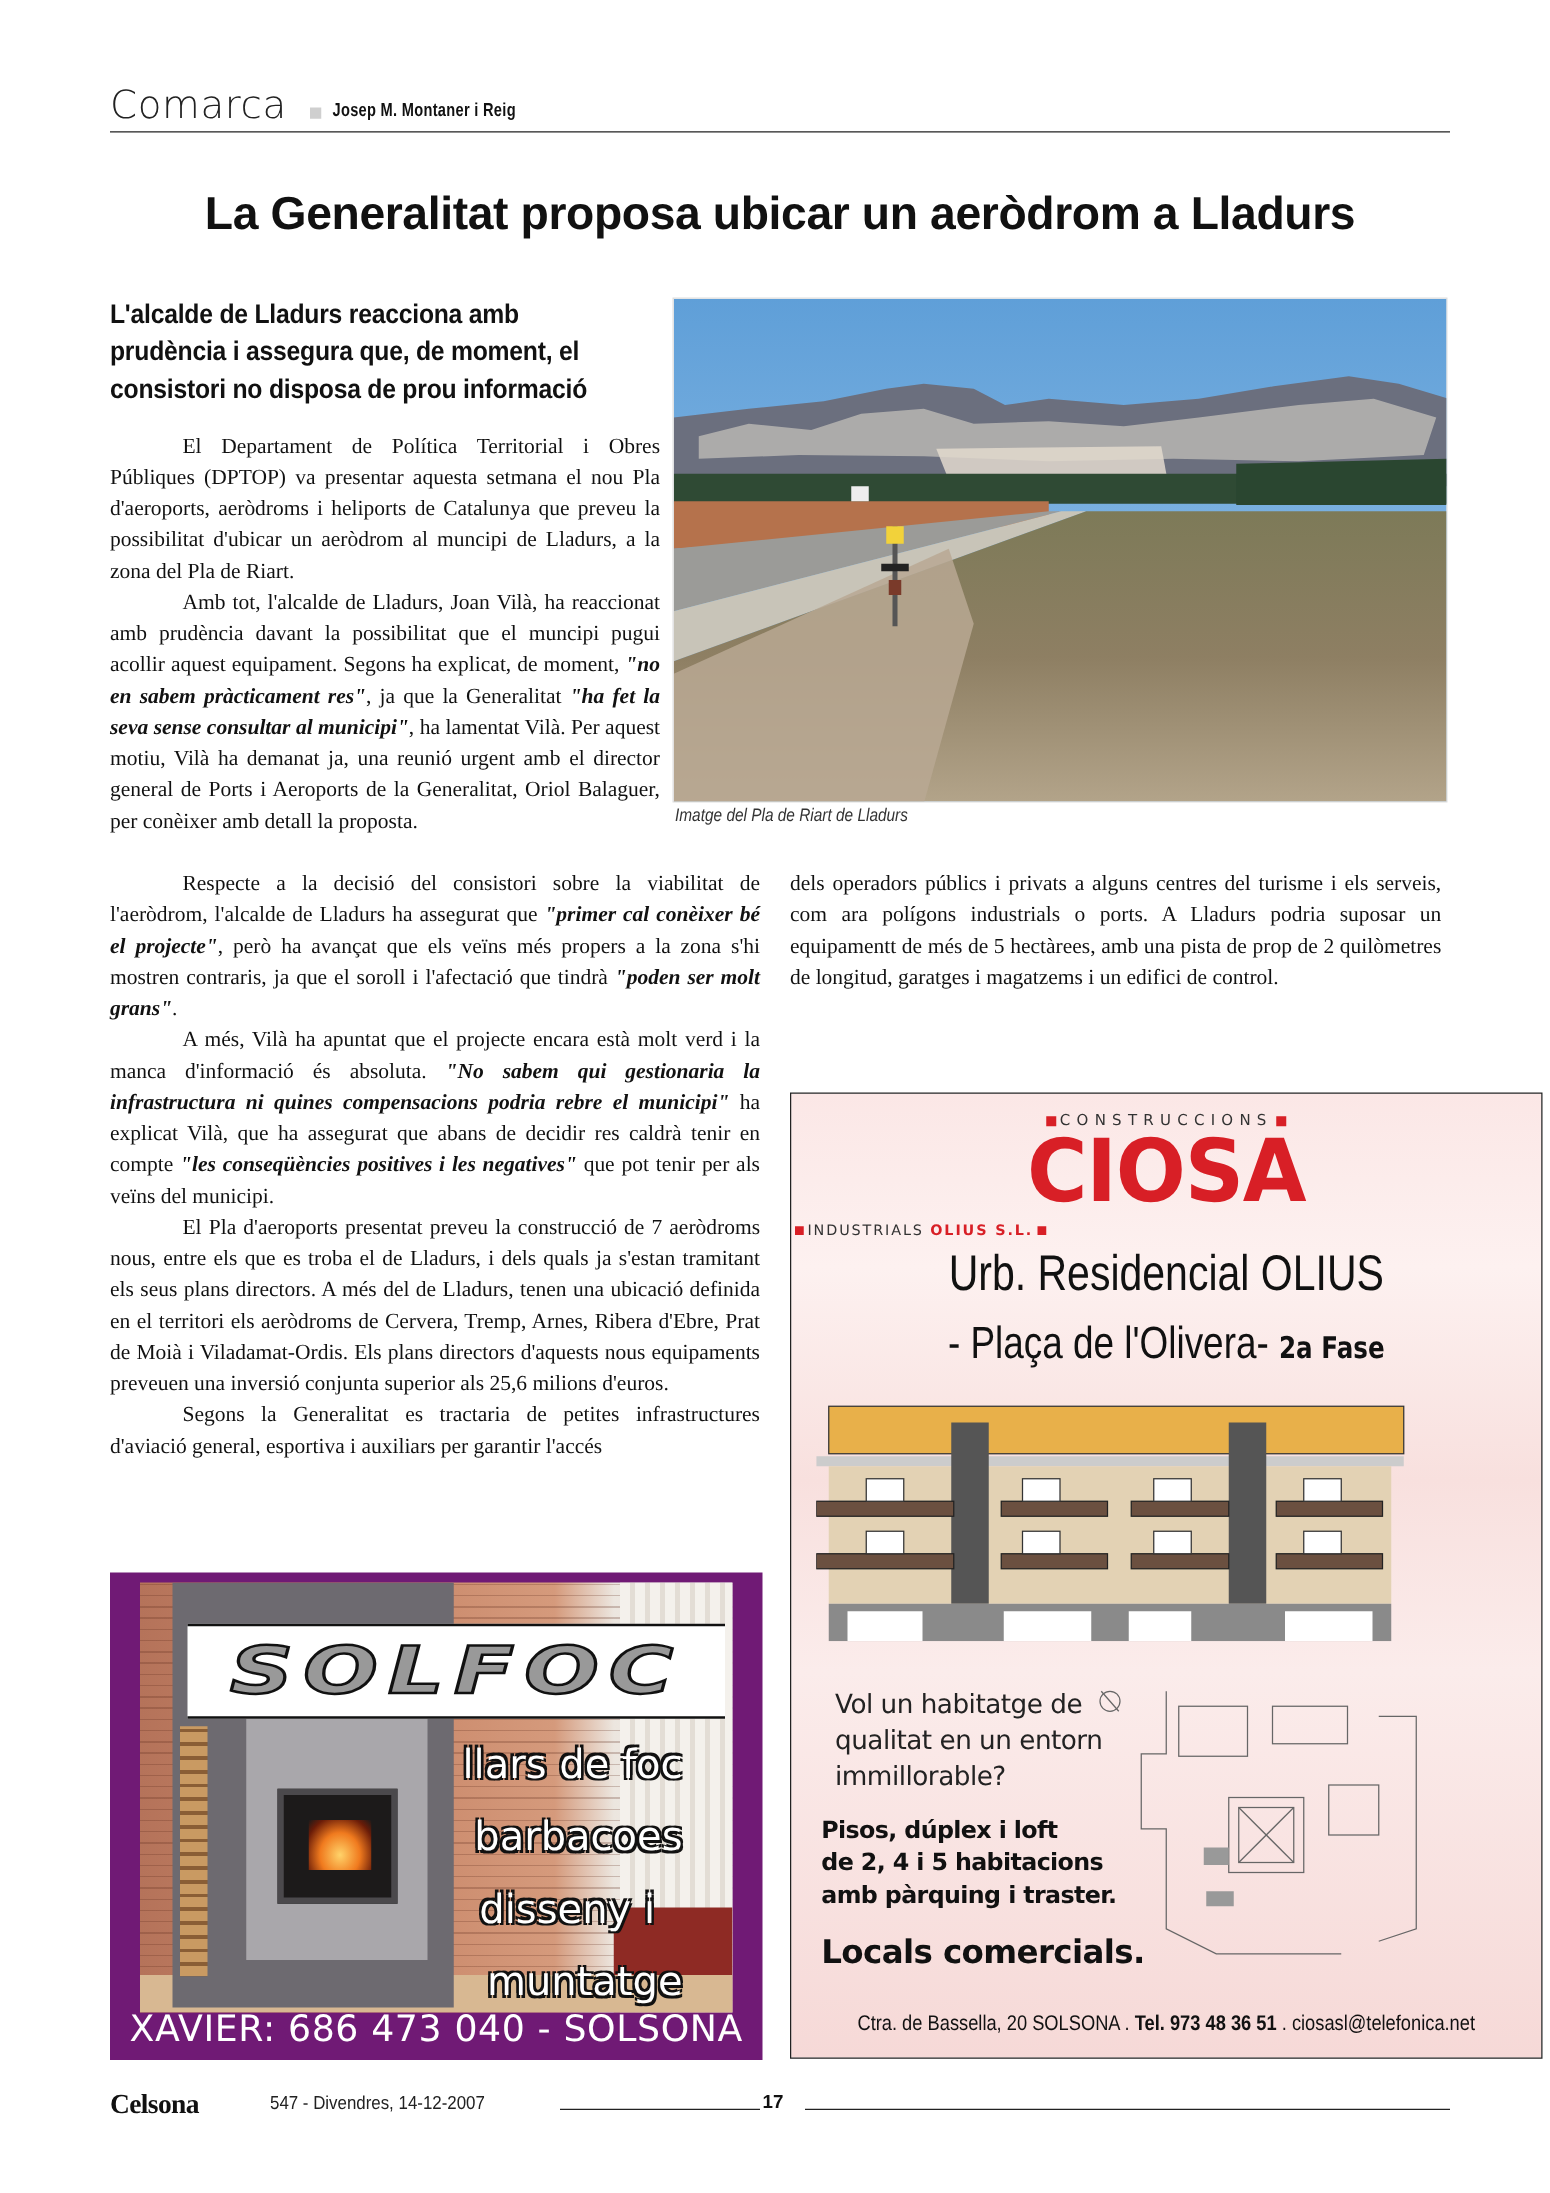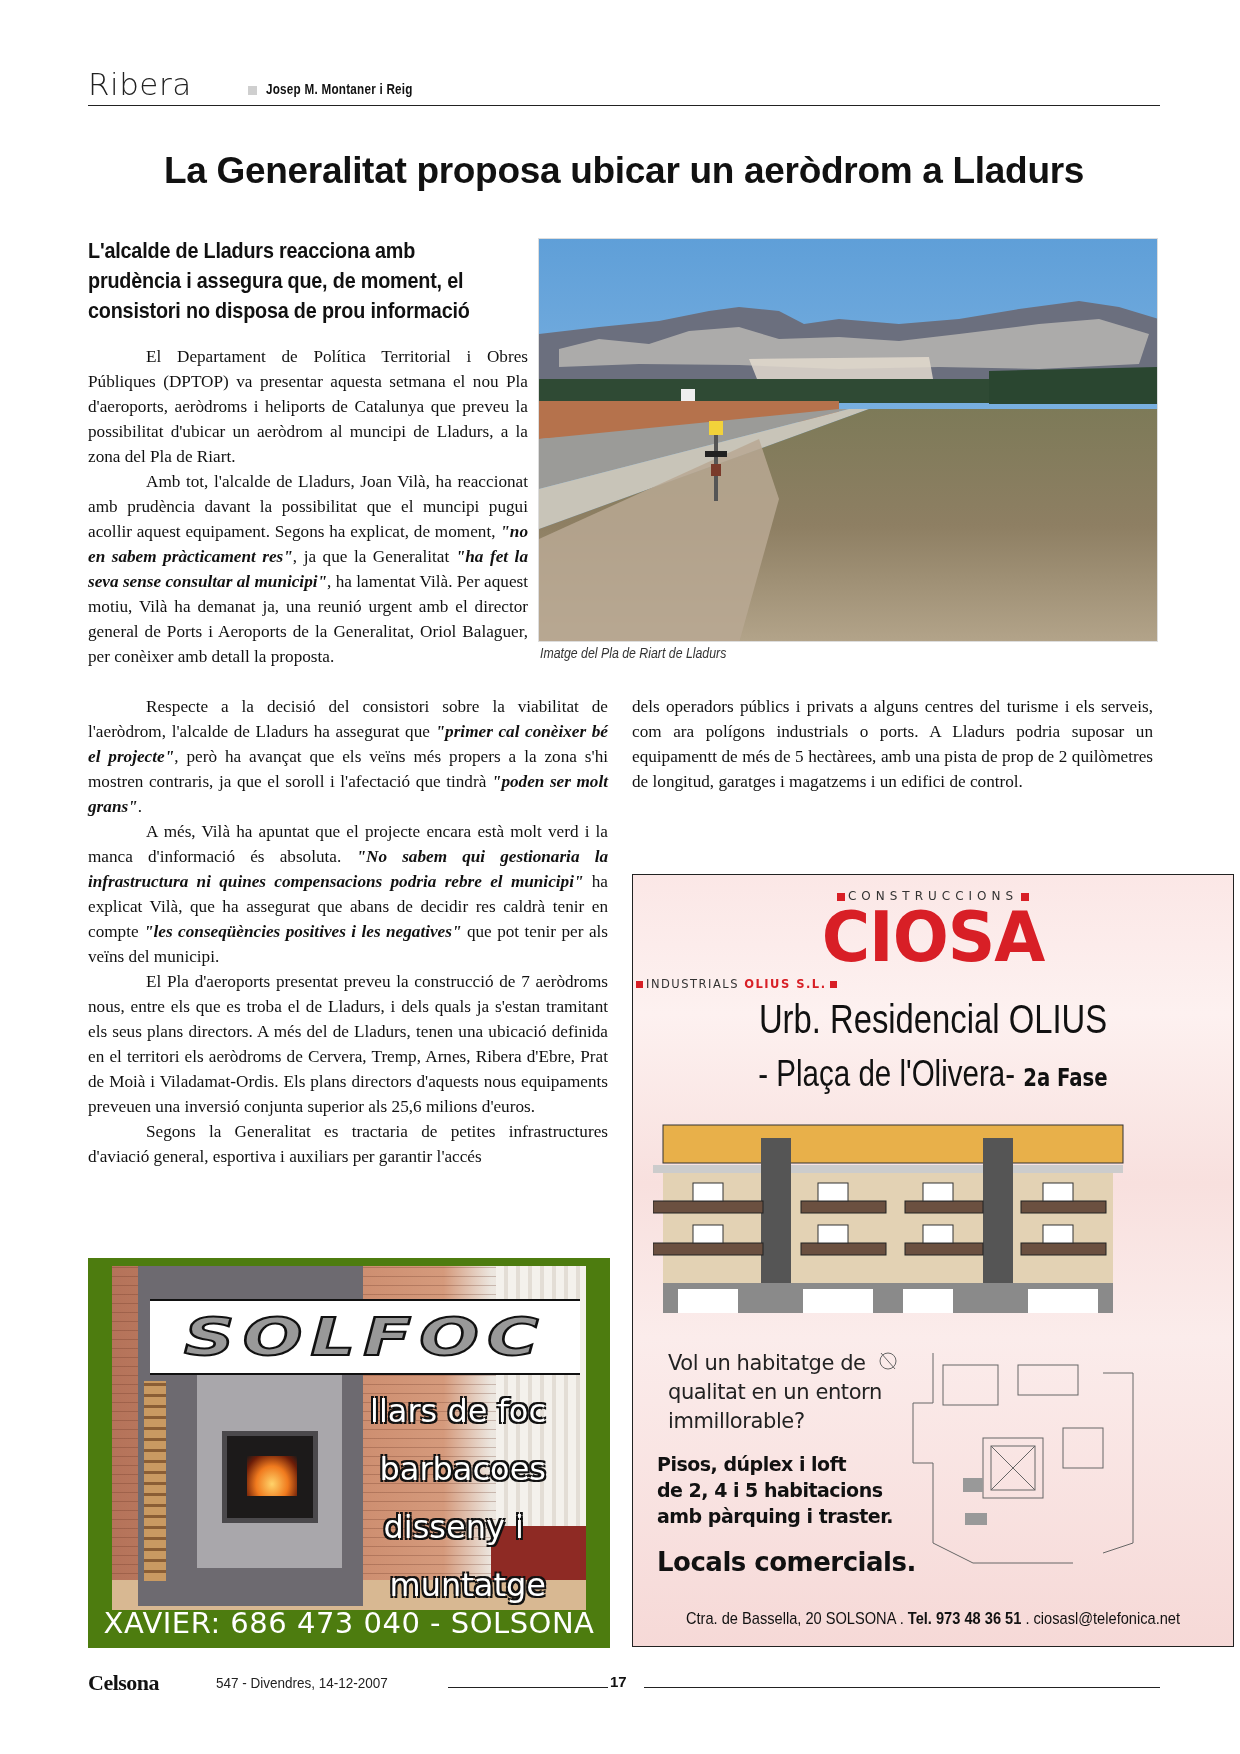--- a/index.html
+++ b/index.html
@@ -17,21 +17,21 @@
 
   .col { position: absolute; font-family: "Liberation Serif", serif; font-size: 17.2px; line-height: 25px; text-align: justify; }
   .col p { text-indent: 58px; }
   .col p.noindent { text-indent: 0; }
   .col em { font-weight: bold; font-style: italic; }
 
   .photo { position: absolute; left: 538px; top: 238px; width: 620px; height: 404px; overflow: hidden; border: 1px solid #ddd; }
   .photo svg { display: block; }
   .caption { position: absolute; left: 540px; top: 645px; font-family: "Liberation Sans", sans-serif; font-style: italic; font-size: 14.5px; color: #333; transform: scaleX(0.85); transform-origin: left; }
 
-  .ad-solfoc { position: absolute; left: 88px; top: 1258px; width: 522px; height: 390px; background: #4d7c0f; overflow: hidden; }
+  .ad-solfoc { position: absolute; left: 88px; top: 1258px; width: 522px; height: 390px; background: #701a75; overflow: hidden; }
   .ad-solfoc .scene { position: absolute; left: 24px; top: 8px; width: 474px; height: 344px; background: linear-gradient(90deg, #b5735a 0%, #c88668 40%, #d59a7c 70%, #ece6df 80%, #f2efeb 100%); overflow: hidden; }
   .ad-solfoc .brick { position: absolute; inset: 0; background-image: repeating-linear-gradient(0deg, rgba(90,40,25,0.25) 0 1px, transparent 1px 9px); }
   .ad-solfoc .curtain { position: absolute; right: 0; top: 0; width: 90px; height: 344px; background: repeating-linear-gradient(90deg, #f4f1ec 0 8px, #e3ddd5 8px 12px); }
   .ad-solfoc .sofa { position: absolute; right: 0; top: 260px; width: 95px; height: 84px; background: #8e2a24; border-radius: 6px 0 0 0; }
   .ad-solfoc .floor { position: absolute; left: 0; bottom: 0; width: 100%; height: 30px; background: #d8b892; }
   .ad-solfoc .stove { position: absolute; left: 26px; top: 0; width: 225px; height: 340px; background: #6d6a70; }
   .ad-solfoc .wood { position: absolute; left: 32px; top: 115px; width: 22px; height: 200px; background: repeating-linear-gradient(0deg, #c99a62 0 8px, #8a5e35 8px 11px); }
   .ad-solfoc .panel { position: absolute; left: 85px; top: 102px; width: 145px; height: 200px; background: #a9a7ab; }
   .ad-solfoc .fire { position: absolute; left: 110px; top: 165px; width: 96px; height: 92px; background: #1c1a1a; border: 5px solid #4b494c; }
   .ad-solfoc .flame { position: absolute; left: 20px; top: 20px; width: 50px; height: 40px; background: radial-gradient(ellipse at 50% 70%, #ffd36a 0%, #f07a1e 45%, #6a1c08 80%, transparent 100%); }
@@ -62,21 +62,21 @@
   .footer .mast { position: absolute; left: 0; top: 2px; font-family: Liberation Serif, serif; font-weight: bold; font-size: 22px; letter-spacing: -0.5px; }
   .footer .info { position: absolute; left: 128px; top: 6px; font-family: "Liberation Sans", sans-serif; font-size: 15px; color: #222; transform: scaleX(0.9); transform-origin: left; }
   .footer .rule1 { position: absolute; left: 360px; top: 19px; width: 160px; height: 1px; background: #222; }
   .footer .page { position: absolute; left: 522px; top: 5px; font-family: "Liberation Sans", sans-serif; font-weight: bold; font-size: 15px; }
   .footer .rule2 { position: absolute; left: 556px; top: 19px; width: 516px; height: 1px; background: #222; }
 </style>
 </head>
 <body>
 
 <div class="header">
-  <span class="section">Ribera</span>
+  <span class="section">Comarca</span>
   <span class="sq"></span>
   <span class="author">Josep M. Montaner i Reig</span>
 </div>
 
 <h1 class="title">La Generalitat proposa ubicar un aeròdrom a Lladurs</h1>
 
 <div class="subhead">L'alcalde de Lladurs reacciona amb prudència i assegura que, de moment, el consistori no disposa de prou informació</div>
 
 <div class="col" id="col-a" style="left:88px; top:344px; width:440px;">
     <p>El Departament de Política Territorial i Obres Públiques (DPTOP) va presentar aquesta setmana el nou Pla d'aeroports, aeròdroms i heliports de Catalunya que preveu la possibilitat d'ubicar un aeròdrom al muncipi de Lladurs, a la zona del Pla de Riart.</p>

